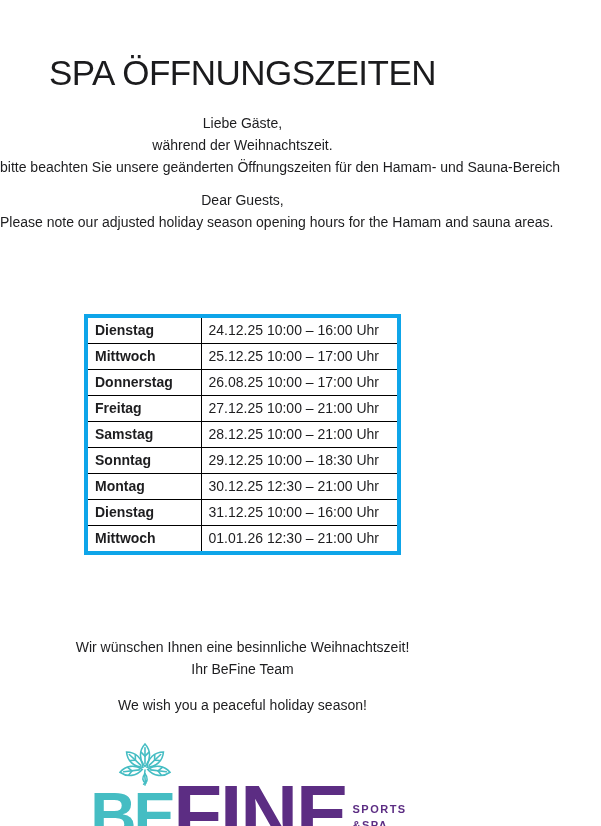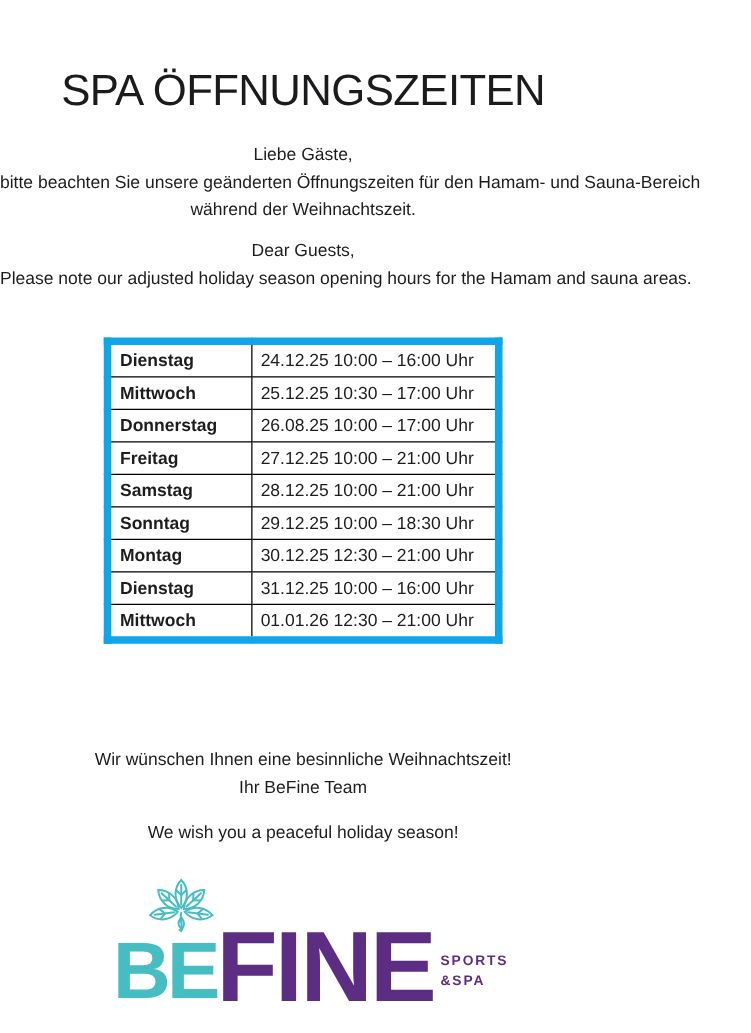--- a/index.html
+++ b/index.html
@@ -39,21 +39,22 @@
     font-weight: 400;
     white-space: nowrap;
   }
   .schedule-wrap {
     margin-top: 37px;
     display: flex;
     justify-content: center;
   }
   table.schedule {
     border-collapse: collapse;
-    border: 6px solid #0ea5e9;
+    border: 4px solid #0ea5e9;
+    margin-top: 44px;
   }
   table.schedule td {
     border: 1px solid #000;
     font-size: 14px;
     line-height: 18px;
     padding: 3px 8px 4px 7px;
     text-align: left;
     vertical-align: middle;
   }
   td.day-cell {
@@ -117,39 +118,39 @@
 </style>
 </head>
 <body>
 
 <div class="page">
 
   <h1 class="title">SPA ÖFFNUNGSZEITEN</h1>
 
   <div class="intro-de">
     <div class="text-line">Liebe Gäste,</div>
+    <div class="text-line">während der Weihnachtszeit.</div>
     <div class="text-line">bitte beachten Sie unsere geänderten Öffnungszeiten für den Hamam- und Sauna-Bereich</div>
-    <div class="text-line">während der Weihnachtszeit.</div>
   </div>
 
   <div class="intro-en">
     <div class="text-line">Dear Guests,</div>
     <div class="text-line">Please note our adjusted holiday season opening hours for the Hamam and sauna areas.</div>
   </div>
 
   <div class="schedule-wrap">
     <table class="schedule">
       <tbody>
           <tr>
             <td class="day-cell">Dienstag</td>
             <td class="hours-cell">24.12.25 10:00 – 16:00 Uhr</td>
           </tr>
           <tr>
             <td class="day-cell">Mittwoch</td>
-            <td class="hours-cell">25.12.25 10:30 – 17:00 Uhr</td>
+            <td class="hours-cell">25.12.25 10:00 – 17:00 Uhr</td>
           </tr>
           <tr>
             <td class="day-cell">Donnerstag</td>
             <td class="hours-cell">26.08.25 10:00 – 17:00 Uhr</td>
           </tr>
           <tr>
             <td class="day-cell">Freitag</td>
             <td class="hours-cell">27.12.25 10:00 – 21:00 Uhr</td>
           </tr>
           <tr>

